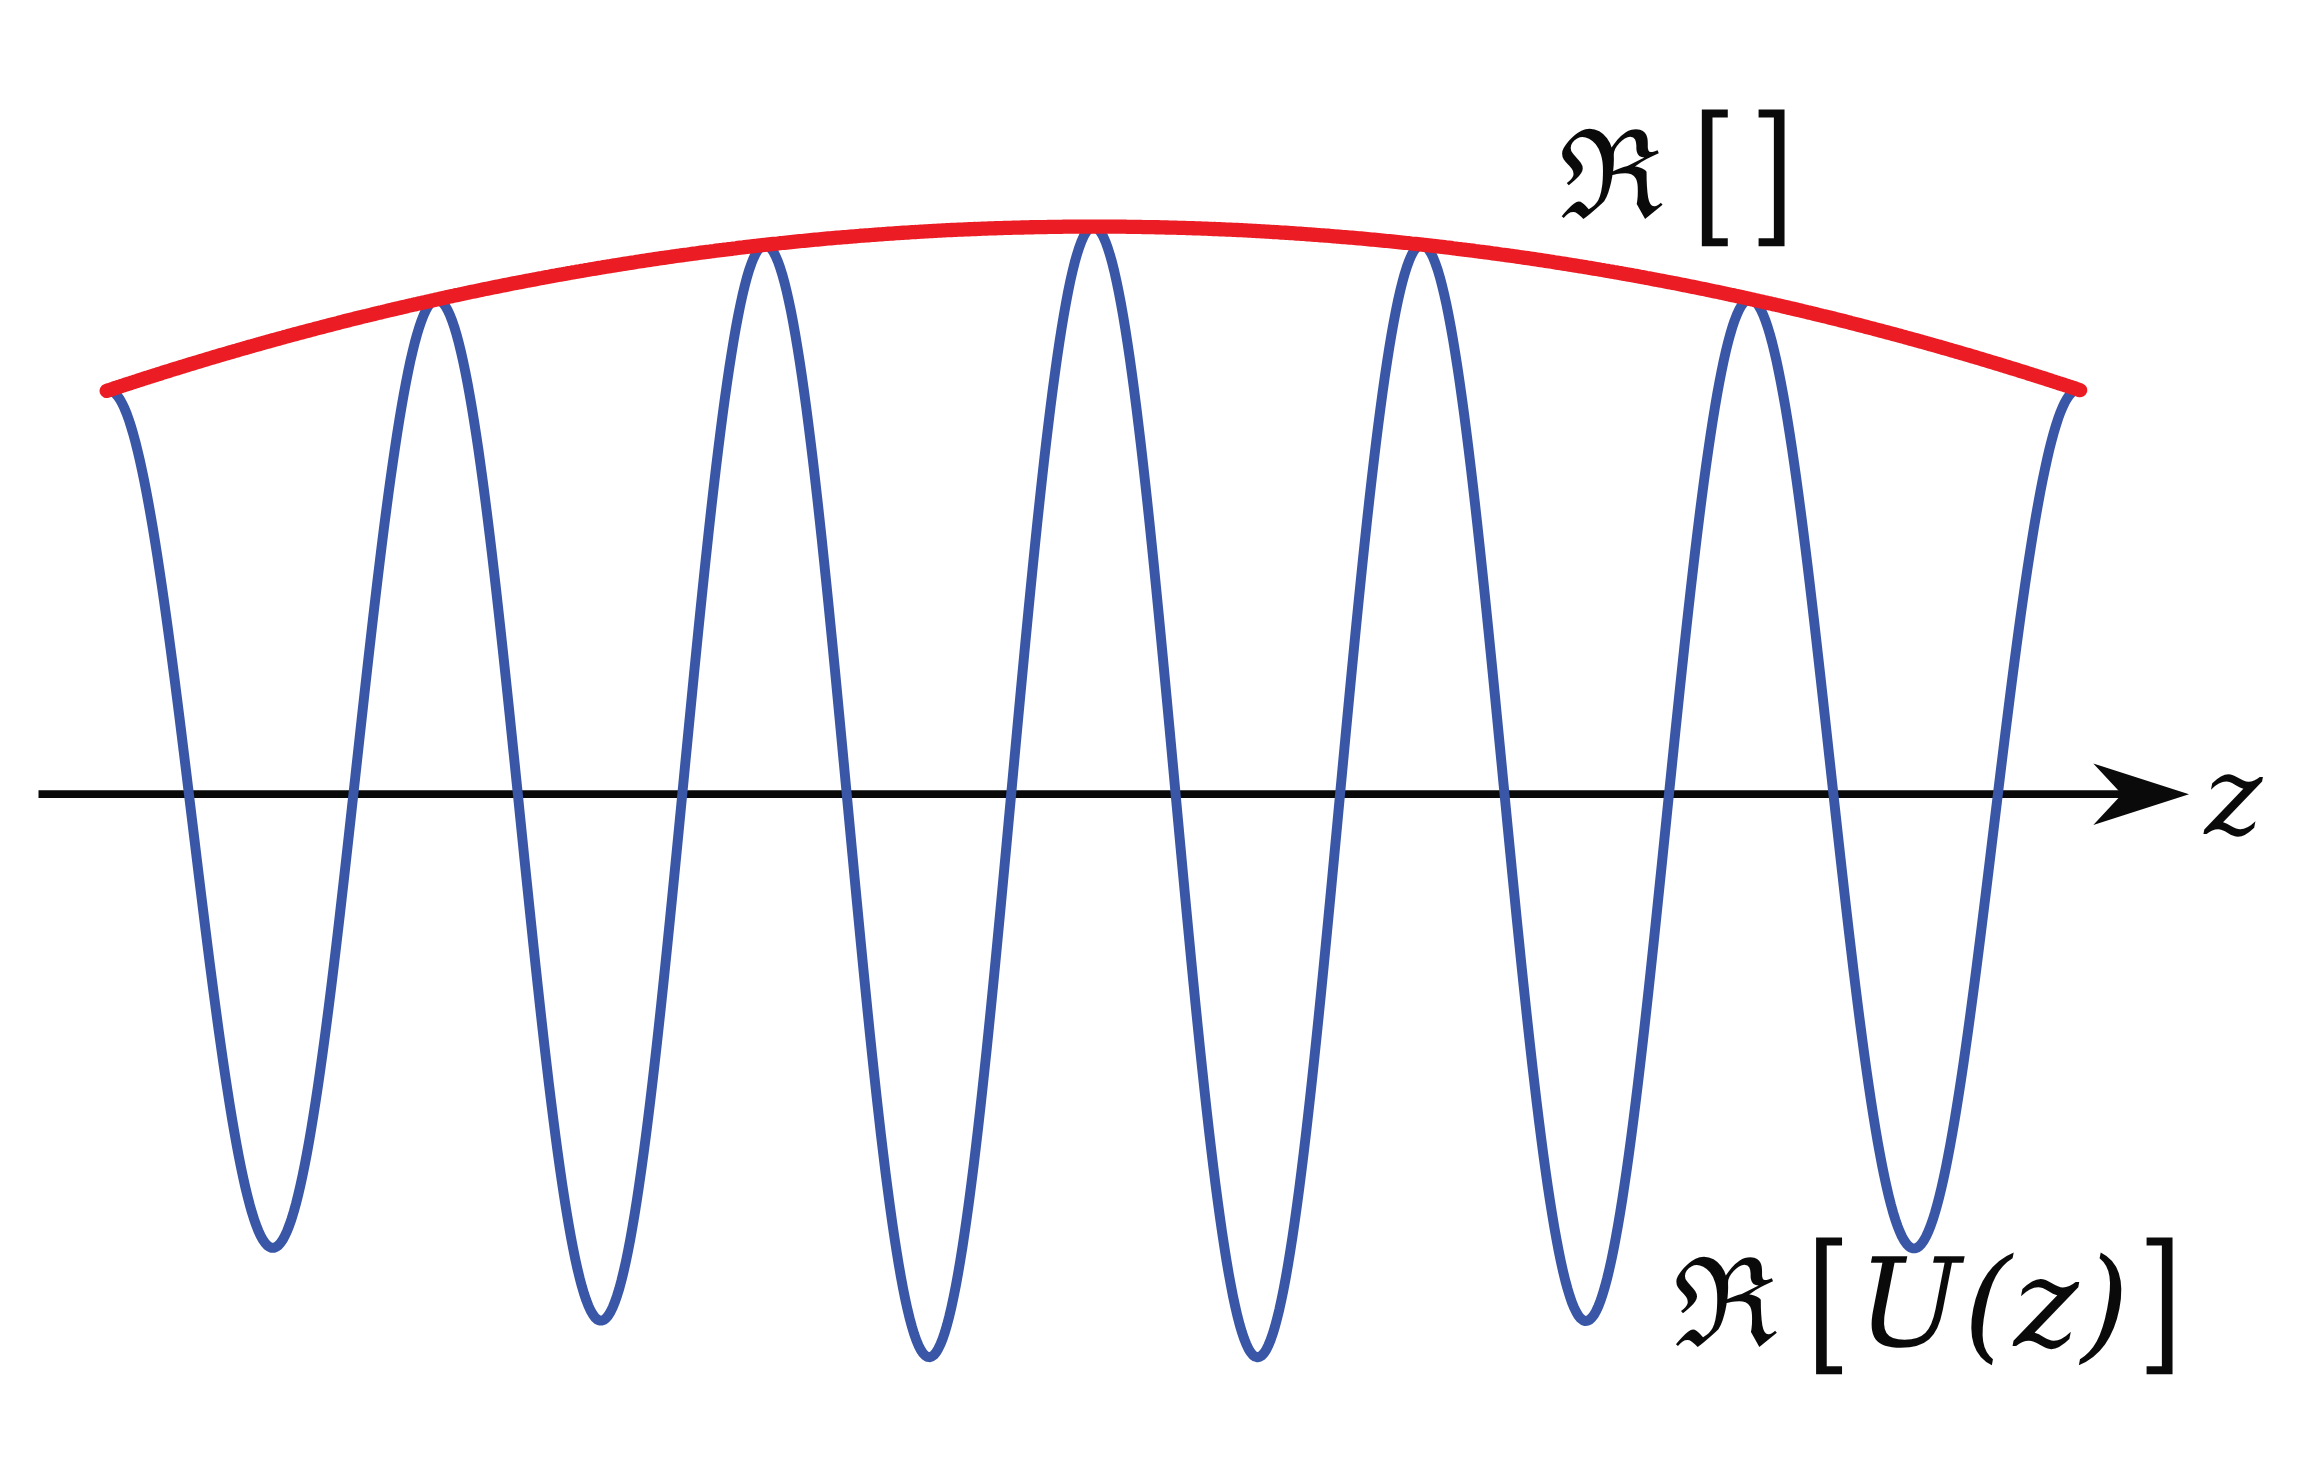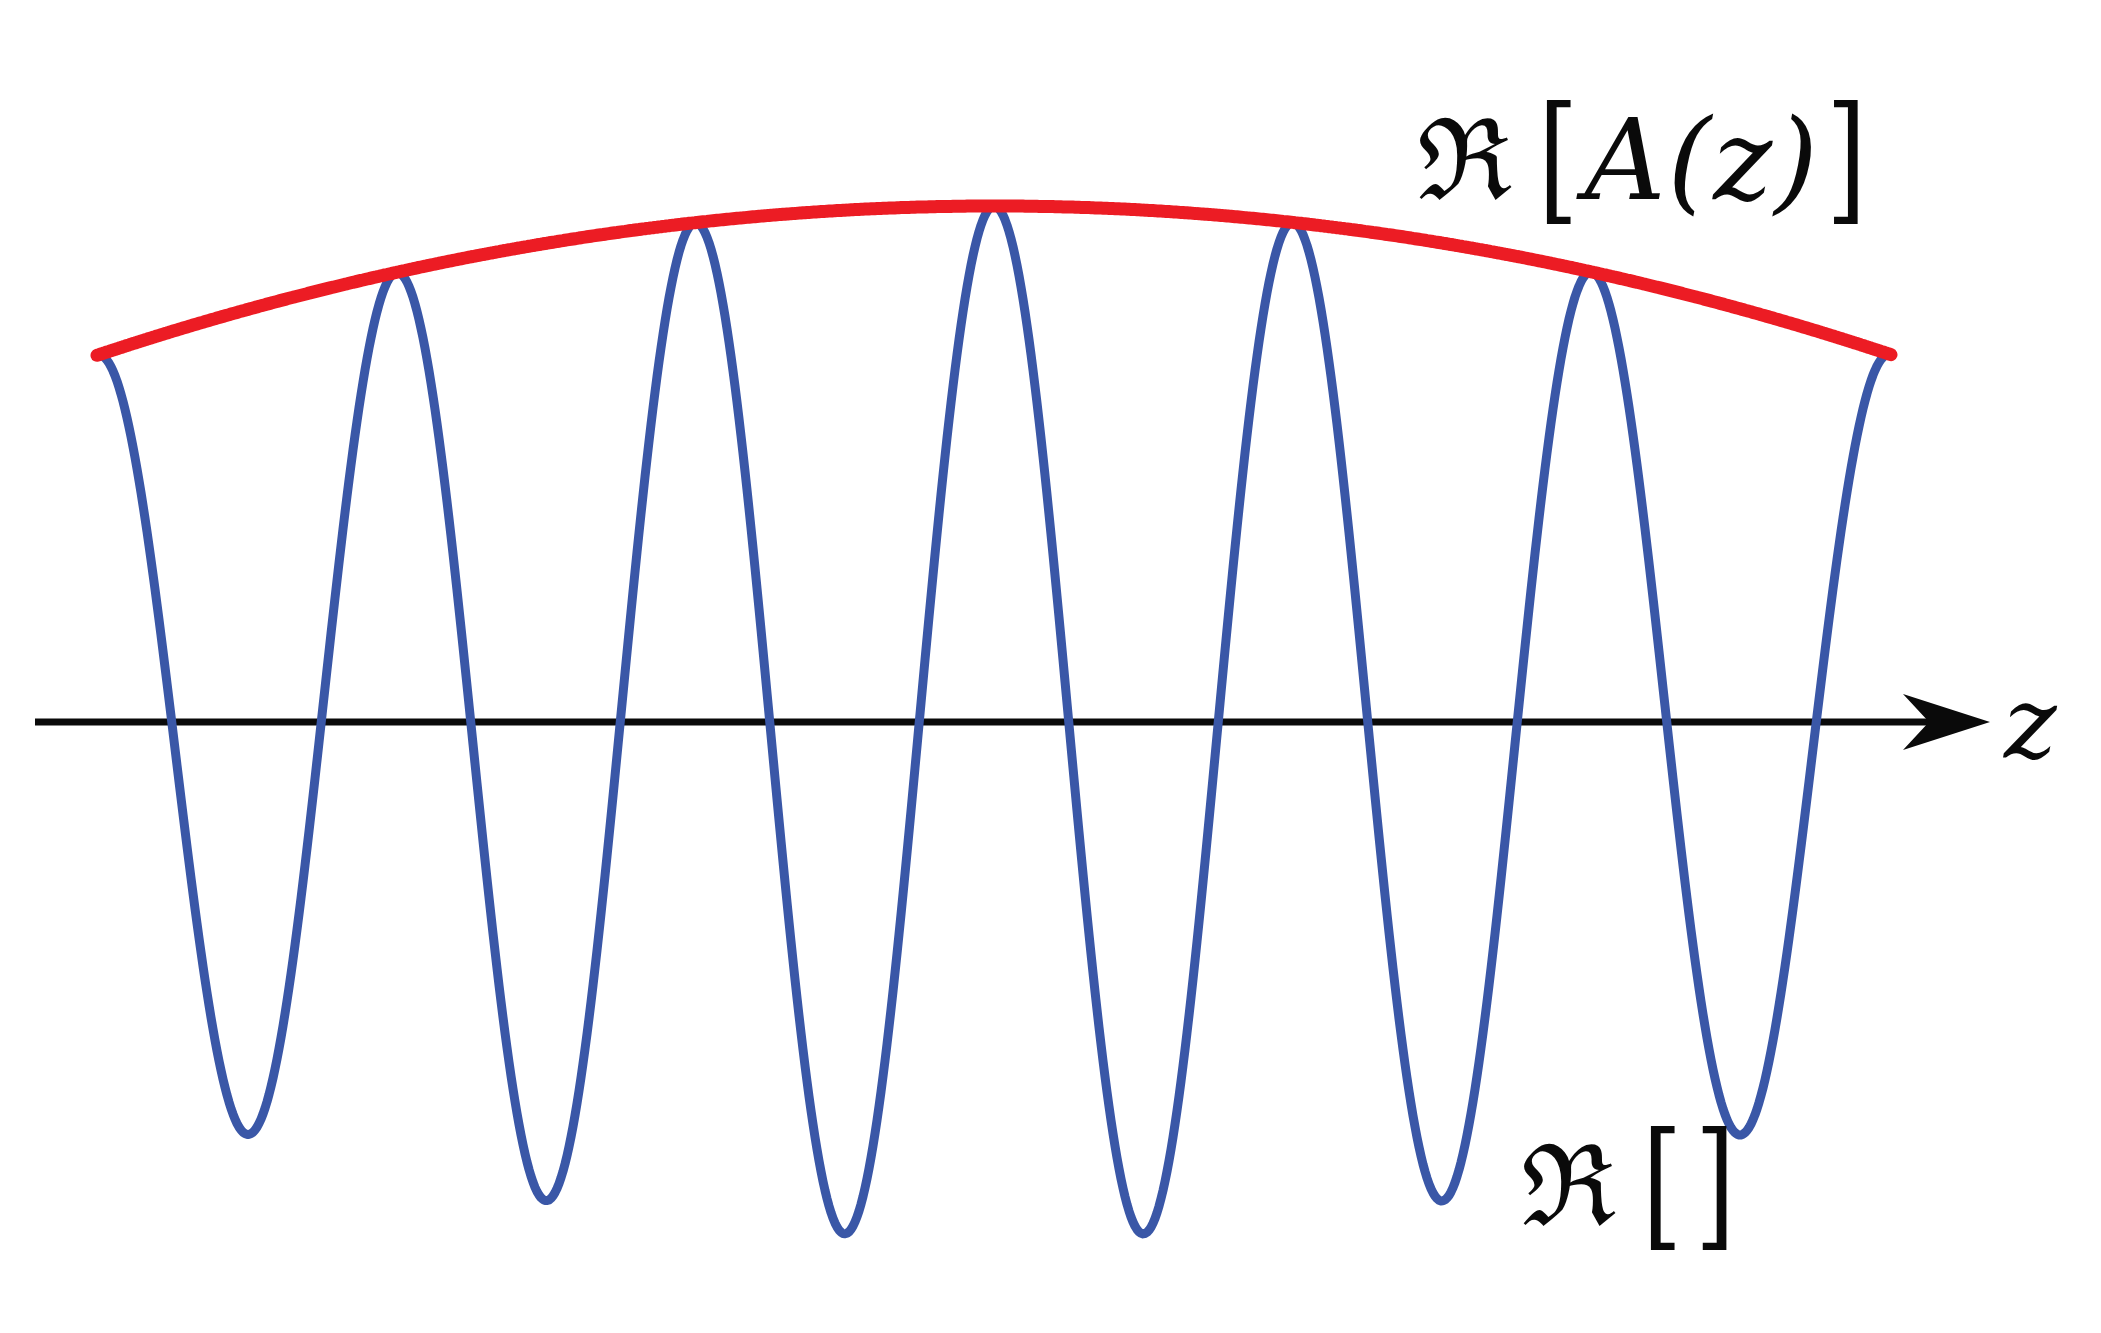--- a/index.html
+++ b/index.html
@@ -60,25 +60,25 @@
   <svg class="plot" viewBox="0 0 2101 1333" aria-hidden="true">
     <line id="axis-line" stroke-linecap="butt" fill="none" x1="35" y1="722" x2="1932" y2="722" stroke="#0a0a0a" stroke-width="7"></line>
     <polygon id="axis-arrow" points="1990,722 1903,694 1929,722 1903,750" fill="#0a0a0a"></polygon>
     <path id="carrier-path" fill="none" stroke-linecap="round" stroke-linejoin="round" d="M97.0,355.3 L99.0,355.0 L101.0,355.3 L103.0,356.3 L105.0,357.9 L107.0,360.2 L109.0,363.1 L111.0,366.7 L113.0,370.9 L115.0,375.7 L117.0,381.2 L119.0,387.4 L121.0,394.1 L123.0,401.4 L125.0,409.4 L127.0,417.9 L129.0,427.0 L131.0,436.6 L133.0,446.8 L135.0,457.5 L137.0,468.7 L139.0,480.4 L141.0,492.6 L143.0,505.2 L145.0,518.3 L147.0,531.7 L149.0,545.6 L151.0,559.8 L153.0,574.3 L155.0,589.2 L157.0,604.3 L159.0,619.7 L161.0,635.3 L163.0,651.1 L165.0,667.1 L167.0,683.2 L169.0,699.5 L171.0,715.8 L173.0,732.3 L175.0,748.7 L177.0,765.2 L179.0,781.6 L181.0,798.0 L183.0,814.3 L185.0,830.4 L187.0,846.5 L189.0,862.3 L191.0,878.0 L193.0,893.4 L195.0,908.6 L197.0,923.4 L199.0,938.0 L201.0,952.2 L203.0,966.1 L205.0,979.6 L207.0,992.6 L209.0,1005.2 L211.0,1017.4 L213.0,1029.0 L215.0,1040.2 L217.0,1050.8 L219.0,1060.8 L221.0,1070.3 L223.0,1079.2 L225.0,1087.4 L227.0,1095.1 L229.0,1102.1 L231.0,1108.5 L233.0,1114.1 L235.0,1119.2 L237.0,1123.5 L239.0,1127.1 L241.0,1130.0 L243.0,1132.2 L245.0,1133.6 L247.0,1134.4 L249.0,1134.4 L251.0,1133.6 L253.0,1132.2 L255.0,1130.0 L257.0,1127.1 L259.0,1123.4 L261.0,1119.1 L263.0,1114.0 L265.0,1108.2 L267.0,1101.7 L269.0,1094.5 L271.0,1086.6 L273.0,1078.1 L275.0,1068.9 L277.0,1059.1 L279.0,1048.6 L281.0,1037.6 L283.0,1025.9 L285.0,1013.7 L287.0,1000.9 L289.0,987.7 L291.0,973.9 L293.0,959.6 L295.0,944.9 L297.0,929.7 L299.0,914.1 L301.0,898.2 L303.0,881.9 L305.0,865.3 L307.0,848.4 L309.0,831.2 L311.0,813.8 L313.0,796.2 L315.0,778.4 L317.0,760.4 L319.0,742.4 L321.0,724.3 L323.0,706.1 L325.0,687.9 L327.0,669.8 L329.0,651.7 L331.0,633.6 L333.0,615.7 L335.0,598.0 L337.0,580.4 L339.0,563.0 L341.0,545.9 L343.0,529.0 L345.0,512.5 L347.0,496.3 L349.0,480.4 L351.0,465.0 L353.0,449.9 L355.0,435.4 L357.0,421.3 L359.0,407.7 L361.0,394.6 L363.0,382.1 L365.0,370.1 L367.0,358.8 L369.0,348.0 L371.0,338.0 L373.0,328.5 L375.0,319.8 L377.0,311.7 L379.0,304.4 L381.0,297.8 L383.0,291.9 L385.0,286.8 L387.0,282.4 L389.0,278.8 L391.0,276.0 L393.0,274.0 L395.0,272.8 L397.0,272.3 L399.0,272.7 L401.0,273.8 L403.0,275.8 L405.0,278.5 L407.0,282.0 L409.0,286.4 L411.0,291.5 L413.0,297.3 L415.0,304.0 L417.0,311.4 L419.0,319.5 L421.0,328.4 L423.0,337.9 L425.0,348.2 L427.0,359.2 L429.0,370.8 L431.0,383.1 L433.0,396.0 L435.0,409.4 L437.0,423.5 L439.0,438.1 L441.0,453.3 L443.0,468.9 L445.0,485.1 L447.0,501.6 L449.0,518.6 L451.0,536.0 L453.0,553.8 L455.0,571.9 L457.0,590.2 L459.0,608.9 L461.0,627.8 L463.0,646.8 L465.0,666.1 L467.0,685.4 L469.0,704.9 L471.0,724.4 L473.0,744.0 L475.0,763.6 L477.0,783.1 L479.0,802.5 L481.0,821.8 L483.0,841.0 L485.0,860.0 L487.0,878.8 L489.0,897.3 L491.0,915.6 L493.0,933.5 L495.0,951.1 L497.0,968.3 L499.0,985.2 L501.0,1001.5 L503.0,1017.4 L505.0,1032.8 L507.0,1047.7 L509.0,1062.0 L511.0,1075.8 L513.0,1088.9 L515.0,1101.4 L517.0,1113.2 L519.0,1124.4 L521.0,1134.9 L523.0,1144.7 L525.0,1153.7 L527.0,1162.0 L529.0,1169.5 L531.0,1176.2 L533.0,1182.1 L535.0,1187.3 L537.0,1191.6 L539.0,1195.0 L541.0,1197.7 L543.0,1199.5 L545.0,1200.5 L547.0,1200.6 L549.0,1199.9 L551.0,1198.3 L553.0,1195.9 L555.0,1192.6 L557.0,1188.5 L559.0,1183.6 L561.0,1177.8 L563.0,1171.3 L565.0,1163.9 L567.0,1155.7 L569.0,1146.8 L571.0,1137.0 L573.0,1126.6 L575.0,1115.4 L577.0,1103.5 L579.0,1090.9 L581.0,1077.6 L583.0,1063.7 L585.0,1049.2 L587.0,1034.1 L589.0,1018.4 L591.0,1002.1 L593.0,985.4 L595.0,968.1 L597.0,950.4 L599.0,932.3 L601.0,913.8 L603.0,894.9 L605.0,875.7 L607.0,856.2 L609.0,836.4 L611.0,816.4 L613.0,796.2 L615.0,775.9 L617.0,755.4 L619.0,734.9 L621.0,714.3 L623.0,693.7 L625.0,673.1 L627.0,652.6 L629.0,632.2 L631.0,611.9 L633.0,591.8 L635.0,571.9 L637.0,552.3 L639.0,532.9 L641.0,513.9 L643.0,495.2 L645.0,476.8 L647.0,458.9 L649.0,441.5 L651.0,424.5 L653.0,408.0 L655.0,392.1 L657.0,376.7 L659.0,361.9 L661.0,347.8 L663.0,334.3 L665.0,321.5 L667.0,309.3 L669.0,297.9 L671.0,287.3 L673.0,277.4 L675.0,268.2 L677.0,259.9 L679.0,252.3 L681.0,245.6 L683.0,239.8 L685.0,234.8 L687.0,230.6 L689.0,227.3 L691.0,224.9 L693.0,223.3 L695.0,222.7 L697.0,222.9 L699.0,224.0 L701.0,226.0 L703.0,228.8 L705.0,232.6 L707.0,237.2 L709.0,242.7 L711.0,249.0 L713.0,256.2 L715.0,264.2 L717.0,273.0 L719.0,282.6 L721.0,293.0 L723.0,304.2 L725.0,316.1 L727.0,328.7 L729.0,342.1 L731.0,356.1 L733.0,370.8 L735.0,386.2 L737.0,402.1 L739.0,418.6 L741.0,435.7 L743.0,453.2 L745.0,471.3 L747.0,489.8 L749.0,508.8 L751.0,528.1 L753.0,547.8 L755.0,567.9 L757.0,588.2 L759.0,608.7 L761.0,629.5 L763.0,650.5 L765.0,671.6 L767.0,692.8 L769.0,714.0 L771.0,735.3 L773.0,756.6 L775.0,777.8 L777.0,799.0 L779.0,820.0 L781.0,840.9 L783.0,861.5 L785.0,882.0 L787.0,902.1 L789.0,922.0 L791.0,941.5 L793.0,960.6 L795.0,979.4 L797.0,997.7 L799.0,1015.5 L801.0,1032.8 L803.0,1049.5 L805.0,1065.7 L807.0,1081.3 L809.0,1096.3 L811.0,1110.6 L813.0,1124.2 L815.0,1137.1 L817.0,1149.3 L819.0,1160.7 L821.0,1171.4 L823.0,1181.3 L825.0,1190.4 L827.0,1198.6 L829.0,1206.0 L831.0,1212.6 L833.0,1218.3 L835.0,1223.1 L837.0,1227.0 L839.0,1230.1 L841.0,1232.2 L843.0,1233.5 L845.0,1233.8 L847.0,1233.2 L849.0,1231.8 L851.0,1229.4 L853.0,1226.1 L855.0,1221.9 L857.0,1216.9 L859.0,1211.0 L861.0,1204.2 L863.0,1196.5 L865.0,1188.0 L867.0,1178.7 L869.0,1168.6 L871.0,1157.6 L873.0,1145.9 L875.0,1133.5 L877.0,1120.3 L879.0,1106.4 L881.0,1091.8 L883.0,1076.5 L885.0,1060.7 L887.0,1044.2 L889.0,1027.1 L891.0,1009.5 L893.0,991.4 L895.0,972.8 L897.0,953.8 L899.0,934.3 L901.0,914.5 L903.0,894.3 L905.0,873.8 L907.0,853.0 L909.0,832.0 L911.0,810.8 L913.0,789.4 L915.0,767.9 L917.0,746.3 L919.0,724.7 L921.0,703.1 L923.0,681.5 L925.0,659.9 L927.0,638.5 L929.0,617.2 L931.0,596.1 L933.0,575.2 L935.0,554.5 L937.0,534.2 L939.0,514.2 L941.0,494.5 L943.0,475.3 L945.0,456.5 L947.0,438.1 L949.0,420.2 L951.0,402.9 L953.0,386.2 L955.0,370.0 L957.0,354.5 L959.0,339.6 L961.0,325.3 L963.0,311.8 L965.0,299.0 L967.0,287.0 L969.0,275.7 L971.0,265.2 L973.0,255.5 L975.0,246.7 L977.0,238.6 L979.0,231.5 L981.0,225.2 L983.0,219.8 L985.0,215.2 L987.0,211.6 L989.0,208.9 L991.0,207.0 L993.0,206.1 L995.0,206.1 L997.0,207.0 L999.0,208.8 L1001.0,211.6 L1003.0,215.2 L1005.0,219.7 L1007.0,225.2 L1009.0,231.5 L1011.0,238.6 L1013.0,246.6 L1015.0,255.5 L1017.0,265.2 L1019.0,275.7 L1021.0,287.0 L1023.0,299.0 L1025.0,311.8 L1027.0,325.3 L1029.0,339.5 L1031.0,354.4 L1033.0,370.0 L1035.0,386.2 L1037.0,402.9 L1039.0,420.2 L1041.0,438.1 L1043.0,456.4 L1045.0,475.3 L1047.0,494.5 L1049.0,514.2 L1051.0,534.2 L1053.0,554.5 L1055.0,575.2 L1057.0,596.1 L1059.0,617.2 L1061.0,638.5 L1063.0,659.9 L1065.0,681.5 L1067.0,703.1 L1069.0,724.7 L1071.0,746.3 L1073.0,767.9 L1075.0,789.4 L1077.0,810.8 L1079.0,832.0 L1081.0,853.0 L1083.0,873.8 L1085.0,894.3 L1087.0,914.5 L1089.0,934.3 L1091.0,953.8 L1093.0,972.8 L1095.0,991.4 L1097.0,1009.6 L1099.0,1027.2 L1101.0,1044.2 L1103.0,1060.7 L1105.0,1076.6 L1107.0,1091.8 L1109.0,1106.4 L1111.0,1120.3 L1113.0,1133.5 L1115.0,1146.0 L1117.0,1157.7 L1119.0,1168.6 L1121.0,1178.8 L1123.0,1188.1 L1125.0,1196.6 L1127.0,1204.3 L1129.0,1211.1 L1131.0,1217.0 L1133.0,1222.0 L1135.0,1226.2 L1137.0,1229.5 L1139.0,1231.9 L1141.0,1233.3 L1143.0,1233.9 L1145.0,1233.6 L1147.0,1232.3 L1149.0,1230.2 L1151.0,1227.2 L1153.0,1223.2 L1155.0,1218.4 L1157.0,1212.7 L1159.0,1206.2 L1161.0,1198.7 L1163.0,1190.5 L1165.0,1181.4 L1167.0,1171.5 L1169.0,1160.9 L1171.0,1149.4 L1173.0,1137.2 L1175.0,1124.3 L1177.0,1110.7 L1179.0,1096.4 L1181.0,1081.4 L1183.0,1065.8 L1185.0,1049.6 L1187.0,1032.8 L1189.0,1015.5 L1191.0,997.7 L1193.0,979.4 L1195.0,960.7 L1197.0,941.6 L1199.0,922.1 L1201.0,902.2 L1203.0,882.0 L1205.0,861.6 L1207.0,840.9 L1209.0,820.0 L1211.0,799.0 L1213.0,777.8 L1215.0,756.6 L1217.0,735.3 L1219.0,714.0 L1221.0,692.7 L1223.0,671.5 L1225.0,650.4 L1227.0,629.5 L1229.0,608.7 L1231.0,588.1 L1233.0,567.8 L1235.0,547.8 L1237.0,528.1 L1239.0,508.7 L1241.0,489.8 L1243.0,471.2 L1245.0,453.1 L1247.0,435.6 L1249.0,418.5 L1251.0,402.0 L1253.0,386.0 L1255.0,370.7 L1257.0,356.0 L1259.0,341.9 L1261.0,328.6 L1263.0,315.9 L1265.0,304.0 L1267.0,292.8 L1269.0,282.4 L1271.0,272.8 L1273.0,264.0 L1275.0,256.0 L1277.0,248.8 L1279.0,242.5 L1281.0,237.0 L1283.0,232.4 L1285.0,228.6 L1287.0,225.8 L1289.0,223.8 L1291.0,222.7 L1293.0,222.4 L1295.0,223.1 L1297.0,224.7 L1299.0,227.1 L1301.0,230.4 L1303.0,234.5 L1305.0,239.6 L1307.0,245.4 L1309.0,252.1 L1311.0,259.7 L1313.0,268.0 L1315.0,277.1 L1317.0,287.1 L1319.0,297.7 L1321.0,309.1 L1323.0,321.3 L1325.0,334.1 L1327.0,347.6 L1329.0,361.8 L1331.0,376.5 L1333.0,391.9 L1335.0,407.9 L1337.0,424.3 L1339.0,441.3 L1341.0,458.8 L1343.0,476.7 L1345.0,495.0 L1347.0,513.8 L1349.0,532.8 L1351.0,552.2 L1353.0,571.9 L1355.0,591.8 L1357.0,611.9 L1359.0,632.1 L1361.0,652.6 L1363.0,673.1 L1365.0,693.7 L1367.0,714.3 L1369.0,734.9 L1371.0,755.4 L1373.0,775.9 L1375.0,796.3 L1377.0,816.4 L1379.0,836.5 L1381.0,856.2 L1383.0,875.8 L1385.0,895.0 L1387.0,913.9 L1389.0,932.4 L1391.0,950.6 L1393.0,968.3 L1395.0,985.5 L1397.0,1002.3 L1399.0,1018.6 L1401.0,1034.3 L1403.0,1049.4 L1405.0,1064.0 L1407.0,1077.9 L1409.0,1091.1 L1411.0,1103.7 L1413.0,1115.7 L1415.0,1126.8 L1417.0,1137.3 L1419.0,1147.0 L1421.0,1156.0 L1423.0,1164.2 L1425.0,1171.5 L1427.0,1178.1 L1429.0,1183.9 L1431.0,1188.8 L1433.0,1192.9 L1435.0,1196.2 L1437.0,1198.6 L1439.0,1200.2 L1441.0,1200.9 L1443.0,1200.8 L1445.0,1199.8 L1447.0,1198.0 L1449.0,1195.4 L1451.0,1191.9 L1453.0,1187.6 L1455.0,1182.5 L1457.0,1176.5 L1459.0,1169.8 L1461.0,1162.3 L1463.0,1154.0 L1465.0,1145.0 L1467.0,1135.2 L1469.0,1124.7 L1471.0,1113.5 L1473.0,1101.7 L1475.0,1089.2 L1477.0,1076.0 L1479.0,1062.3 L1481.0,1048.0 L1483.0,1033.1 L1485.0,1017.7 L1487.0,1001.7 L1489.0,985.4 L1491.0,968.5 L1493.0,951.3 L1495.0,933.7 L1497.0,915.7 L1499.0,897.5 L1501.0,878.9 L1503.0,860.1 L1505.0,841.1 L1507.0,821.9 L1509.0,802.6 L1511.0,783.1 L1513.0,763.6 L1515.0,744.0 L1517.0,724.4 L1519.0,704.9 L1521.0,685.4 L1523.0,666.0 L1525.0,646.8 L1527.0,627.7 L1529.0,608.8 L1531.0,590.1 L1533.0,571.7 L1535.0,553.6 L1537.0,535.9 L1539.0,518.5 L1541.0,501.5 L1543.0,484.9 L1545.0,468.7 L1547.0,453.0 L1549.0,437.9 L1551.0,423.2 L1553.0,409.2 L1555.0,395.7 L1557.0,382.8 L1559.0,370.5 L1561.0,358.8 L1563.0,347.9 L1565.0,337.6 L1567.0,328.0 L1569.0,319.1 L1571.0,311.0 L1573.0,303.6 L1575.0,296.9 L1577.0,291.1 L1579.0,286.0 L1581.0,281.6 L1583.0,278.1 L1585.0,275.3 L1587.0,273.4 L1589.0,272.2 L1591.0,271.9 L1593.0,272.3 L1595.0,273.6 L1597.0,275.6 L1599.0,278.4 L1601.0,282.0 L1603.0,286.4 L1605.0,291.5 L1607.0,297.4 L1609.0,304.0 L1611.0,311.3 L1613.0,319.4 L1615.0,328.1 L1617.0,337.6 L1619.0,347.7 L1621.0,358.4 L1623.0,369.7 L1625.0,381.7 L1627.0,394.2 L1629.0,407.3 L1631.0,420.9 L1633.0,435.0 L1635.0,449.6 L1637.0,464.7 L1639.0,480.2 L1641.0,496.0 L1643.0,512.2 L1645.0,528.8 L1647.0,545.7 L1649.0,562.8 L1651.0,580.2 L1653.0,597.8 L1655.0,615.6 L1657.0,633.5 L1659.0,651.6 L1661.0,669.7 L1663.0,687.9 L1665.0,706.1 L1667.0,724.3 L1669.0,742.4 L1671.0,760.5 L1673.0,778.4 L1675.0,796.2 L1677.0,813.9 L1679.0,831.3 L1681.0,848.5 L1683.0,865.4 L1685.0,882.1 L1687.0,898.4 L1689.0,914.4 L1691.0,930.0 L1693.0,945.1 L1695.0,959.9 L1697.0,974.2 L1699.0,988.0 L1701.0,1001.3 L1703.0,1014.1 L1705.0,1026.3 L1707.0,1038.0 L1709.0,1049.0 L1711.0,1059.5 L1713.0,1069.3 L1715.0,1078.5 L1717.0,1087.1 L1719.0,1095.0 L1721.0,1102.2 L1723.0,1108.7 L1725.0,1114.5 L1727.0,1119.6 L1729.0,1124.0 L1731.0,1127.6 L1733.0,1130.5 L1735.0,1132.7 L1737.0,1134.2 L1739.0,1134.9 L1741.0,1134.9 L1743.0,1134.2 L1745.0,1132.7 L1747.0,1130.5 L1749.0,1127.6 L1751.0,1124.0 L1753.0,1119.7 L1755.0,1114.7 L1757.0,1109.0 L1759.0,1102.6 L1761.0,1095.6 L1763.0,1088.0 L1765.0,1079.7 L1767.0,1070.8 L1769.0,1061.3 L1771.0,1051.2 L1773.0,1040.6 L1775.0,1029.5 L1777.0,1017.8 L1779.0,1005.6 L1781.0,993.0 L1783.0,979.9 L1785.0,966.5 L1787.0,952.6 L1789.0,938.3 L1791.0,923.7 L1793.0,908.8 L1795.0,893.7 L1797.0,878.2 L1799.0,862.5 L1801.0,846.6 L1803.0,830.6 L1805.0,814.4 L1807.0,798.1 L1809.0,781.7 L1811.0,765.2 L1813.0,748.8 L1815.0,732.3 L1817.0,715.8 L1819.0,699.5 L1821.0,683.2 L1823.0,667.0 L1825.0,651.0 L1827.0,635.1 L1829.0,619.5 L1831.0,604.1 L1833.0,588.9 L1835.0,574.1 L1837.0,559.5 L1839.0,545.3 L1841.0,531.4 L1843.0,518.0 L1845.0,504.9 L1847.0,492.2 L1849.0,480.0 L1851.0,468.3 L1853.0,457.1 L1855.0,446.3 L1857.0,436.1 L1859.0,426.5 L1861.0,417.4 L1863.0,408.8 L1865.0,400.9 L1867.0,393.5 L1869.0,386.8 L1871.0,380.6 L1873.0,375.1 L1875.0,370.3 L1877.0,366.0 L1879.0,362.5 L1881.0,359.5 L1883.0,357.2 L1885.0,355.6 L1887.0,354.6 L1889.0,354.3 L1891.0,354.7 L1891,354.7" stroke="#3a57a7" stroke-width="9"></path>
     <path id="envelope-path" fill="none" stroke-linecap="round" stroke-linejoin="round" d="M97.0,355.3 L99.0,354.7 L101.0,354.0 L103.0,353.3 L105.0,352.7 L107.0,352.0 L109.0,351.4 L111.0,350.7 L113.0,350.1 L115.0,349.4 L117.0,348.8 L119.0,348.1 L121.0,347.5 L123.0,346.8 L125.0,346.2 L127.0,345.5 L129.0,344.9 L131.0,344.2 L133.0,343.6 L135.0,343.0 L137.0,342.3 L139.0,341.7 L141.0,341.1 L143.0,340.4 L145.0,339.8 L147.0,339.2 L149.0,338.5 L151.0,337.9 L153.0,337.3 L155.0,336.7 L157.0,336.0 L159.0,335.4 L161.0,334.8 L163.0,334.2 L165.0,333.6 L167.0,333.0 L169.0,332.3 L171.0,331.7 L173.0,331.1 L175.0,330.5 L177.0,329.9 L179.0,329.3 L181.0,328.7 L183.0,328.1 L185.0,327.5 L187.0,326.9 L189.0,326.3 L191.0,325.7 L193.0,325.1 L195.0,324.5 L197.0,323.9 L199.0,323.3 L201.0,322.7 L203.0,322.2 L205.0,321.6 L207.0,321.0 L209.0,320.4 L211.0,319.8 L213.0,319.2 L215.0,318.7 L217.0,318.1 L219.0,317.5 L221.0,316.9 L223.0,316.4 L225.0,315.8 L227.0,315.2 L229.0,314.7 L231.0,314.1 L233.0,313.5 L235.0,313.0 L237.0,312.4 L239.0,311.8 L241.0,311.3 L243.0,310.7 L245.0,310.2 L247.0,309.6 L249.0,309.1 L251.0,308.5 L253.0,308.0 L255.0,307.4 L257.0,306.9 L259.0,306.3 L261.0,305.8 L263.0,305.2 L265.0,304.7 L267.0,304.1 L269.0,303.6 L271.0,303.1 L273.0,302.5 L275.0,302.0 L277.0,301.5 L279.0,300.9 L281.0,300.4 L283.0,299.9 L285.0,299.4 L287.0,298.8 L289.0,298.3 L291.0,297.8 L293.0,297.3 L295.0,296.7 L297.0,296.2 L299.0,295.7 L301.0,295.2 L303.0,294.7 L305.0,294.2 L307.0,293.7 L309.0,293.1 L311.0,292.6 L313.0,292.1 L315.0,291.6 L317.0,291.1 L319.0,290.6 L321.0,290.1 L323.0,289.6 L325.0,289.1 L327.0,288.6 L329.0,288.1 L331.0,287.6 L333.0,287.2 L335.0,286.7 L337.0,286.2 L339.0,285.7 L341.0,285.2 L343.0,284.7 L345.0,284.2 L347.0,283.8 L349.0,283.3 L351.0,282.8 L353.0,282.3 L355.0,281.9 L357.0,281.4 L359.0,280.9 L361.0,280.4 L363.0,280.0 L365.0,279.5 L367.0,279.0 L369.0,278.6 L371.0,278.1 L373.0,277.6 L375.0,277.2 L377.0,276.7 L379.0,276.3 L381.0,275.8 L383.0,275.4 L385.0,274.9 L387.0,274.5 L389.0,274.0 L391.0,273.6 L393.0,273.1 L395.0,272.7 L397.0,272.2 L399.0,271.8 L401.0,271.3 L403.0,270.9 L405.0,270.5 L407.0,270.0 L409.0,269.6 L411.0,269.2 L413.0,268.7 L415.0,268.3 L417.0,267.9 L419.0,267.4 L421.0,267.0 L423.0,266.6 L425.0,266.2 L427.0,265.7 L429.0,265.3 L431.0,264.9 L433.0,264.5 L435.0,264.1 L437.0,263.7 L439.0,263.2 L441.0,262.8 L443.0,262.4 L445.0,262.0 L447.0,261.6 L449.0,261.2 L451.0,260.8 L453.0,260.4 L455.0,260.0 L457.0,259.6 L459.0,259.2 L461.0,258.8 L463.0,258.4 L465.0,258.0 L467.0,257.6 L469.0,257.2 L471.0,256.8 L473.0,256.5 L475.0,256.1 L477.0,255.7 L479.0,255.3 L481.0,254.9 L483.0,254.5 L485.0,254.2 L487.0,253.8 L489.0,253.4 L491.0,253.0 L493.0,252.7 L495.0,252.3 L497.0,251.9 L499.0,251.6 L501.0,251.2 L503.0,250.8 L505.0,250.5 L507.0,250.1 L509.0,249.7 L511.0,249.4 L513.0,249.0 L515.0,248.7 L517.0,248.3 L519.0,248.0 L521.0,247.6 L523.0,247.3 L525.0,246.9 L527.0,246.6 L529.0,246.2 L531.0,245.9 L533.0,245.5 L535.0,245.2 L537.0,244.8 L539.0,244.5 L541.0,244.2 L543.0,243.8 L545.0,243.5 L547.0,243.2 L549.0,242.8 L551.0,242.5 L553.0,242.2 L555.0,241.9 L557.0,241.5 L559.0,241.2 L561.0,240.9 L563.0,240.6 L565.0,240.2 L567.0,239.9 L569.0,239.6 L571.0,239.3 L573.0,239.0 L575.0,238.7 L577.0,238.4 L579.0,238.0 L581.0,237.7 L583.0,237.4 L585.0,237.1 L587.0,236.8 L589.0,236.5 L591.0,236.2 L593.0,235.9 L595.0,235.6 L597.0,235.3 L599.0,235.0 L601.0,234.7 L603.0,234.5 L605.0,234.2 L607.0,233.9 L609.0,233.6 L611.0,233.3 L613.0,233.0 L615.0,232.7 L617.0,232.5 L619.0,232.2 L621.0,231.9 L623.0,231.6 L625.0,231.4 L627.0,231.1 L629.0,230.8 L631.0,230.5 L633.0,230.3 L635.0,230.0 L637.0,229.7 L639.0,229.5 L641.0,229.2 L643.0,228.9 L645.0,228.7 L647.0,228.4 L649.0,228.2 L651.0,227.9 L653.0,227.7 L655.0,227.4 L657.0,227.2 L659.0,226.9 L661.0,226.7 L663.0,226.4 L665.0,226.2 L667.0,225.9 L669.0,225.7 L671.0,225.4 L673.0,225.2 L675.0,225.0 L677.0,224.7 L679.0,224.5 L681.0,224.3 L683.0,224.0 L685.0,223.8 L687.0,223.6 L689.0,223.3 L691.0,223.1 L693.0,222.9 L695.0,222.7 L697.0,222.4 L699.0,222.2 L701.0,222.0 L703.0,221.8 L705.0,221.6 L707.0,221.4 L709.0,221.1 L711.0,220.9 L713.0,220.7 L715.0,220.5 L717.0,220.3 L719.0,220.1 L721.0,219.9 L723.0,219.7 L725.0,219.5 L727.0,219.3 L729.0,219.1 L731.0,218.9 L733.0,218.7 L735.0,218.5 L737.0,218.3 L739.0,218.1 L741.0,217.9 L743.0,217.8 L745.0,217.6 L747.0,217.4 L749.0,217.2 L751.0,217.0 L753.0,216.8 L755.0,216.7 L757.0,216.5 L759.0,216.3 L761.0,216.1 L763.0,216.0 L765.0,215.8 L767.0,215.6 L769.0,215.5 L771.0,215.3 L773.0,215.1 L775.0,215.0 L777.0,214.8 L779.0,214.6 L781.0,214.5 L783.0,214.3 L785.0,214.2 L787.0,214.0 L789.0,213.9 L791.0,213.7 L793.0,213.6 L795.0,213.4 L797.0,213.3 L799.0,213.1 L801.0,213.0 L803.0,212.8 L805.0,212.7 L807.0,212.5 L809.0,212.4 L811.0,212.3 L813.0,212.1 L815.0,212.0 L817.0,211.9 L819.0,211.7 L821.0,211.6 L823.0,211.5 L825.0,211.4 L827.0,211.2 L829.0,211.1 L831.0,211.0 L833.0,210.9 L835.0,210.7 L837.0,210.6 L839.0,210.5 L841.0,210.4 L843.0,210.3 L845.0,210.2 L847.0,210.1 L849.0,209.9 L851.0,209.8 L853.0,209.7 L855.0,209.6 L857.0,209.5 L859.0,209.4 L861.0,209.3 L863.0,209.2 L865.0,209.1 L867.0,209.0 L869.0,208.9 L871.0,208.8 L873.0,208.8 L875.0,208.7 L877.0,208.6 L879.0,208.5 L881.0,208.4 L883.0,208.3 L885.0,208.2 L887.0,208.2 L889.0,208.1 L891.0,208.0 L893.0,207.9 L895.0,207.9 L897.0,207.8 L899.0,207.7 L901.0,207.6 L903.0,207.6 L905.0,207.5 L907.0,207.4 L909.0,207.4 L911.0,207.3 L913.0,207.2 L915.0,207.2 L917.0,207.1 L919.0,207.1 L921.0,207.0 L923.0,207.0 L925.0,206.9 L927.0,206.9 L929.0,206.8 L931.0,206.8 L933.0,206.7 L935.0,206.7 L937.0,206.6 L939.0,206.6 L941.0,206.5 L943.0,206.5 L945.0,206.5 L947.0,206.4 L949.0,206.4 L951.0,206.4 L953.0,206.3 L955.0,206.3 L957.0,206.3 L959.0,206.2 L961.0,206.2 L963.0,206.2 L965.0,206.2 L967.0,206.1 L969.0,206.1 L971.0,206.1 L973.0,206.1 L975.0,206.1 L977.0,206.1 L979.0,206.0 L981.0,206.0 L983.0,206.0 L985.0,206.0 L987.0,206.0 L989.0,206.0 L991.0,206.0 L993.0,206.0 L995.0,206.0 L997.0,206.0 L999.0,206.0 L1001.0,206.0 L1003.0,206.0 L1005.0,206.0 L1007.0,206.0 L1009.0,206.0 L1011.0,206.0 L1013.0,206.1 L1015.0,206.1 L1017.0,206.1 L1019.0,206.1 L1021.0,206.1 L1023.0,206.1 L1025.0,206.2 L1027.0,206.2 L1029.0,206.2 L1031.0,206.2 L1033.0,206.3 L1035.0,206.3 L1037.0,206.3 L1039.0,206.4 L1041.0,206.4 L1043.0,206.4 L1045.0,206.5 L1047.0,206.5 L1049.0,206.5 L1051.0,206.6 L1053.0,206.6 L1055.0,206.7 L1057.0,206.7 L1059.0,206.8 L1061.0,206.8 L1063.0,206.9 L1065.0,206.9 L1067.0,207.0 L1069.0,207.0 L1071.0,207.1 L1073.0,207.1 L1075.0,207.2 L1077.0,207.2 L1079.0,207.3 L1081.0,207.4 L1083.0,207.4 L1085.0,207.5 L1087.0,207.6 L1089.0,207.6 L1091.0,207.7 L1093.0,207.8 L1095.0,207.9 L1097.0,207.9 L1099.0,208.0 L1101.0,208.1 L1103.0,208.2 L1105.0,208.2 L1107.0,208.3 L1109.0,208.4 L1111.0,208.5 L1113.0,208.6 L1115.0,208.7 L1117.0,208.8 L1119.0,208.8 L1121.0,208.9 L1123.0,209.0 L1125.0,209.1 L1127.0,209.2 L1129.0,209.3 L1131.0,209.4 L1133.0,209.5 L1135.0,209.6 L1137.0,209.7 L1139.0,209.8 L1141.0,209.9 L1143.0,210.1 L1145.0,210.2 L1147.0,210.3 L1149.0,210.4 L1151.0,210.5 L1153.0,210.6 L1155.0,210.7 L1157.0,210.9 L1159.0,211.0 L1161.0,211.1 L1163.0,211.2 L1165.0,211.4 L1167.0,211.5 L1169.0,211.6 L1171.0,211.7 L1173.0,211.9 L1175.0,212.0 L1177.0,212.1 L1179.0,212.3 L1181.0,212.4 L1183.0,212.5 L1185.0,212.7 L1187.0,212.8 L1189.0,213.0 L1191.0,213.1 L1193.0,213.3 L1195.0,213.4 L1197.0,213.6 L1199.0,213.7 L1201.0,213.9 L1203.0,214.0 L1205.0,214.2 L1207.0,214.3 L1209.0,214.5 L1211.0,214.6 L1213.0,214.8 L1215.0,215.0 L1217.0,215.1 L1219.0,215.3 L1221.0,215.5 L1223.0,215.6 L1225.0,215.8 L1227.0,216.0 L1229.0,216.1 L1231.0,216.3 L1233.0,216.5 L1235.0,216.7 L1237.0,216.8 L1239.0,217.0 L1241.0,217.2 L1243.0,217.4 L1245.0,217.6 L1247.0,217.8 L1249.0,217.9 L1251.0,218.1 L1253.0,218.3 L1255.0,218.5 L1257.0,218.7 L1259.0,218.9 L1261.0,219.1 L1263.0,219.3 L1265.0,219.5 L1267.0,219.7 L1269.0,219.9 L1271.0,220.1 L1273.0,220.3 L1275.0,220.5 L1277.0,220.7 L1279.0,220.9 L1281.0,221.1 L1283.0,221.4 L1285.0,221.6 L1287.0,221.8 L1289.0,222.0 L1291.0,222.2 L1293.0,222.4 L1295.0,222.7 L1297.0,222.9 L1299.0,223.1 L1301.0,223.3 L1303.0,223.6 L1305.0,223.8 L1307.0,224.0 L1309.0,224.3 L1311.0,224.5 L1313.0,224.7 L1315.0,225.0 L1317.0,225.2 L1319.0,225.4 L1321.0,225.7 L1323.0,225.9 L1325.0,226.2 L1327.0,226.4 L1329.0,226.7 L1331.0,226.9 L1333.0,227.2 L1335.0,227.4 L1337.0,227.7 L1339.0,227.9 L1341.0,228.2 L1343.0,228.4 L1345.0,228.7 L1347.0,228.9 L1349.0,229.2 L1351.0,229.5 L1353.0,229.7 L1355.0,230.0 L1357.0,230.3 L1359.0,230.5 L1361.0,230.8 L1363.0,231.1 L1365.0,231.4 L1367.0,231.6 L1369.0,231.9 L1371.0,232.2 L1373.0,232.5 L1375.0,232.7 L1377.0,233.0 L1379.0,233.3 L1381.0,233.6 L1383.0,233.9 L1385.0,234.2 L1387.0,234.5 L1389.0,234.7 L1391.0,235.0 L1393.0,235.3 L1395.0,235.6 L1397.0,235.9 L1399.0,236.2 L1401.0,236.5 L1403.0,236.8 L1405.0,237.1 L1407.0,237.4 L1409.0,237.7 L1411.0,238.0 L1413.0,238.4 L1415.0,238.7 L1417.0,239.0 L1419.0,239.3 L1421.0,239.6 L1423.0,239.9 L1425.0,240.2 L1427.0,240.6 L1429.0,240.9 L1431.0,241.2 L1433.0,241.5 L1435.0,241.9 L1437.0,242.2 L1439.0,242.5 L1441.0,242.8 L1443.0,243.2 L1445.0,243.5 L1447.0,243.8 L1449.0,244.2 L1451.0,244.5 L1453.0,244.8 L1455.0,245.2 L1457.0,245.5 L1459.0,245.9 L1461.0,246.2 L1463.0,246.6 L1465.0,246.9 L1467.0,247.3 L1469.0,247.6 L1471.0,248.0 L1473.0,248.3 L1475.0,248.7 L1477.0,249.0 L1479.0,249.4 L1481.0,249.7 L1483.0,250.1 L1485.0,250.5 L1487.0,250.8 L1489.0,251.2 L1491.0,251.6 L1493.0,251.9 L1495.0,252.3 L1497.0,252.7 L1499.0,253.0 L1501.0,253.4 L1503.0,253.8 L1505.0,254.2 L1507.0,254.5 L1509.0,254.9 L1511.0,255.3 L1513.0,255.7 L1515.0,256.1 L1517.0,256.5 L1519.0,256.8 L1521.0,257.2 L1523.0,257.6 L1525.0,258.0 L1527.0,258.4 L1529.0,258.8 L1531.0,259.2 L1533.0,259.6 L1535.0,260.0 L1537.0,260.4 L1539.0,260.8 L1541.0,261.2 L1543.0,261.6 L1545.0,262.0 L1547.0,262.4 L1549.0,262.8 L1551.0,263.2 L1553.0,263.7 L1555.0,264.1 L1557.0,264.5 L1559.0,264.9 L1561.0,265.3 L1563.0,265.7 L1565.0,266.2 L1567.0,266.6 L1569.0,267.0 L1571.0,267.4 L1573.0,267.9 L1575.0,268.3 L1577.0,268.7 L1579.0,269.2 L1581.0,269.6 L1583.0,270.0 L1585.0,270.5 L1587.0,270.9 L1589.0,271.3 L1591.0,271.8 L1593.0,272.2 L1595.0,272.7 L1597.0,273.1 L1599.0,273.6 L1601.0,274.0 L1603.0,274.5 L1605.0,274.9 L1607.0,275.4 L1609.0,275.8 L1611.0,276.3 L1613.0,276.7 L1615.0,277.2 L1617.0,277.6 L1619.0,278.1 L1621.0,278.6 L1623.0,279.0 L1625.0,279.5 L1627.0,280.0 L1629.0,280.4 L1631.0,280.9 L1633.0,281.4 L1635.0,281.9 L1637.0,282.3 L1639.0,282.8 L1641.0,283.3 L1643.0,283.8 L1645.0,284.2 L1647.0,284.7 L1649.0,285.2 L1651.0,285.7 L1653.0,286.2 L1655.0,286.7 L1657.0,287.2 L1659.0,287.6 L1661.0,288.1 L1663.0,288.6 L1665.0,289.1 L1667.0,289.6 L1669.0,290.1 L1671.0,290.6 L1673.0,291.1 L1675.0,291.6 L1677.0,292.1 L1679.0,292.6 L1681.0,293.1 L1683.0,293.7 L1685.0,294.2 L1687.0,294.7 L1689.0,295.2 L1691.0,295.7 L1693.0,296.2 L1695.0,296.7 L1697.0,297.3 L1699.0,297.8 L1701.0,298.3 L1703.0,298.8 L1705.0,299.4 L1707.0,299.9 L1709.0,300.4 L1711.0,300.9 L1713.0,301.5 L1715.0,302.0 L1717.0,302.5 L1719.0,303.1 L1721.0,303.6 L1723.0,304.1 L1725.0,304.7 L1727.0,305.2 L1729.0,305.8 L1731.0,306.3 L1733.0,306.9 L1735.0,307.4 L1737.0,308.0 L1739.0,308.5 L1741.0,309.1 L1743.0,309.6 L1745.0,310.2 L1747.0,310.7 L1749.0,311.3 L1751.0,311.8 L1753.0,312.4 L1755.0,313.0 L1757.0,313.5 L1759.0,314.1 L1761.0,314.7 L1763.0,315.2 L1765.0,315.8 L1767.0,316.4 L1769.0,316.9 L1771.0,317.5 L1773.0,318.1 L1775.0,318.7 L1777.0,319.2 L1779.0,319.8 L1781.0,320.4 L1783.0,321.0 L1785.0,321.6 L1787.0,322.2 L1789.0,322.7 L1791.0,323.3 L1793.0,323.9 L1795.0,324.5 L1797.0,325.1 L1799.0,325.7 L1801.0,326.3 L1803.0,326.9 L1805.0,327.5 L1807.0,328.1 L1809.0,328.7 L1811.0,329.3 L1813.0,329.9 L1815.0,330.5 L1817.0,331.1 L1819.0,331.7 L1821.0,332.3 L1823.0,333.0 L1825.0,333.6 L1827.0,334.2 L1829.0,334.8 L1831.0,335.4 L1833.0,336.0 L1835.0,336.7 L1837.0,337.3 L1839.0,337.9 L1841.0,338.5 L1843.0,339.2 L1845.0,339.8 L1847.0,340.4 L1849.0,341.1 L1851.0,341.7 L1853.0,342.3 L1855.0,343.0 L1857.0,343.6 L1859.0,344.2 L1861.0,344.9 L1863.0,345.5 L1865.0,346.2 L1867.0,346.8 L1869.0,347.5 L1871.0,348.1 L1873.0,348.8 L1875.0,349.4 L1877.0,350.1 L1879.0,350.7 L1881.0,351.4 L1883.0,352.0 L1885.0,352.7 L1887.0,353.3 L1889.0,354.0 L1891.0,354.7 L1891,354.7" stroke="#ec1c24" stroke-width="13"></path>
   </svg>
 
   <div class="math-label" id="envelope-label" style="left: 1417px; top: 96px;">
     <span class="re">ℜ</span>
       <span class="br open">[</span>
-      <span class="body">A(z)</span>
       <span class="br close">]</span>
   </div>
 
   <div class="math-label" id="carrier-label" style="left: 1521px; top: 1122px;">
     <span class="re">ℜ</span>
       <span class="br open">[</span>
+      <span class="body">U(z)</span>
       <span class="br close">]</span>
   </div>
 
   <div class="axis-var-label" id="z-label" style="left: 2004px; top: 674px;">z</div>
 
 </div>
 
 </body></html>

